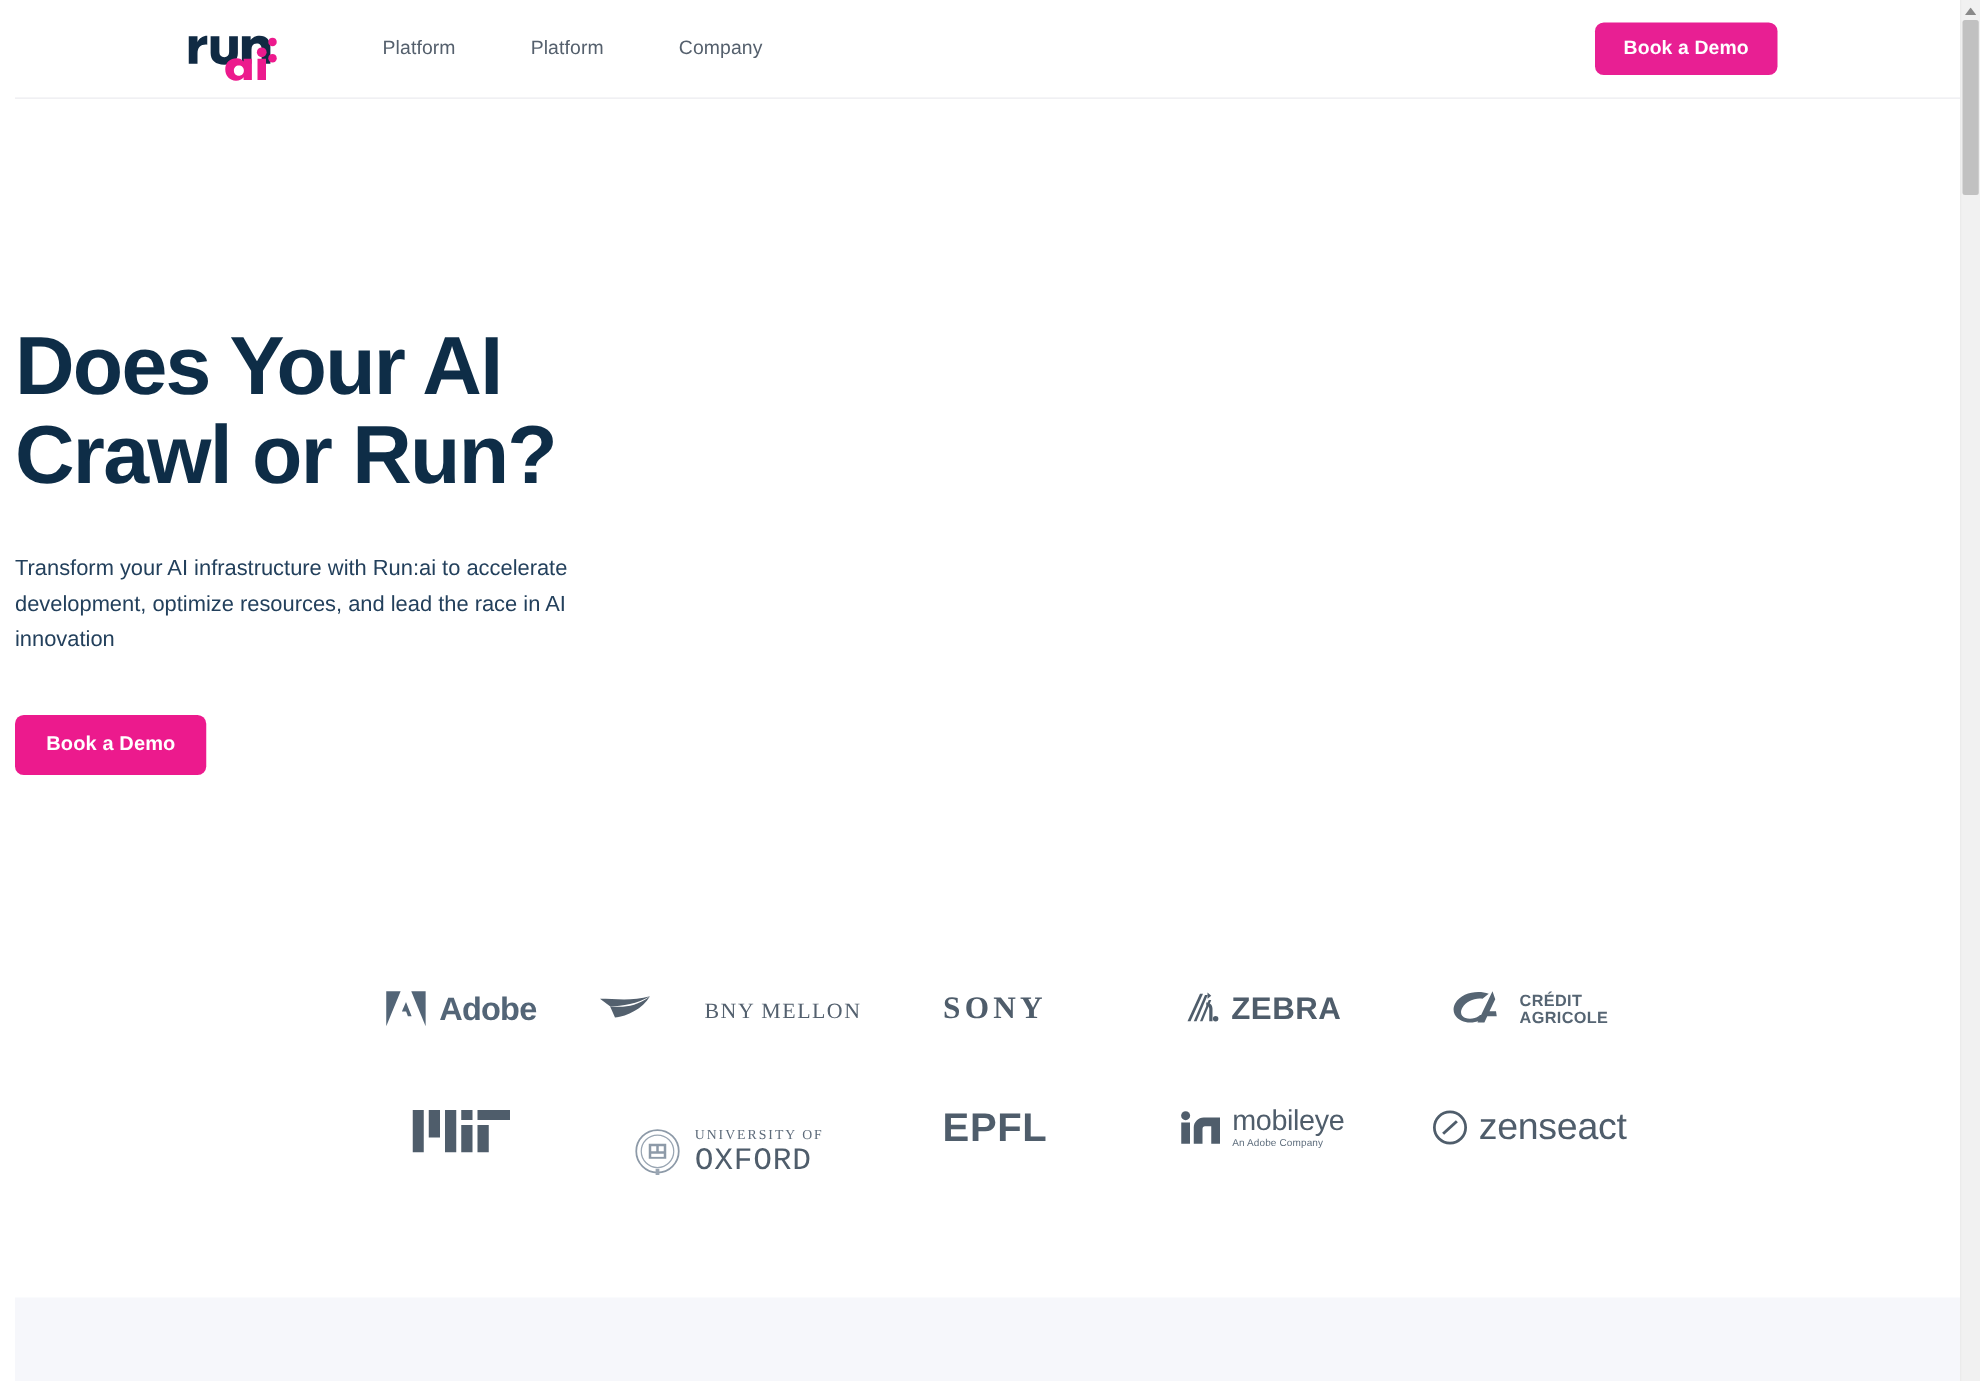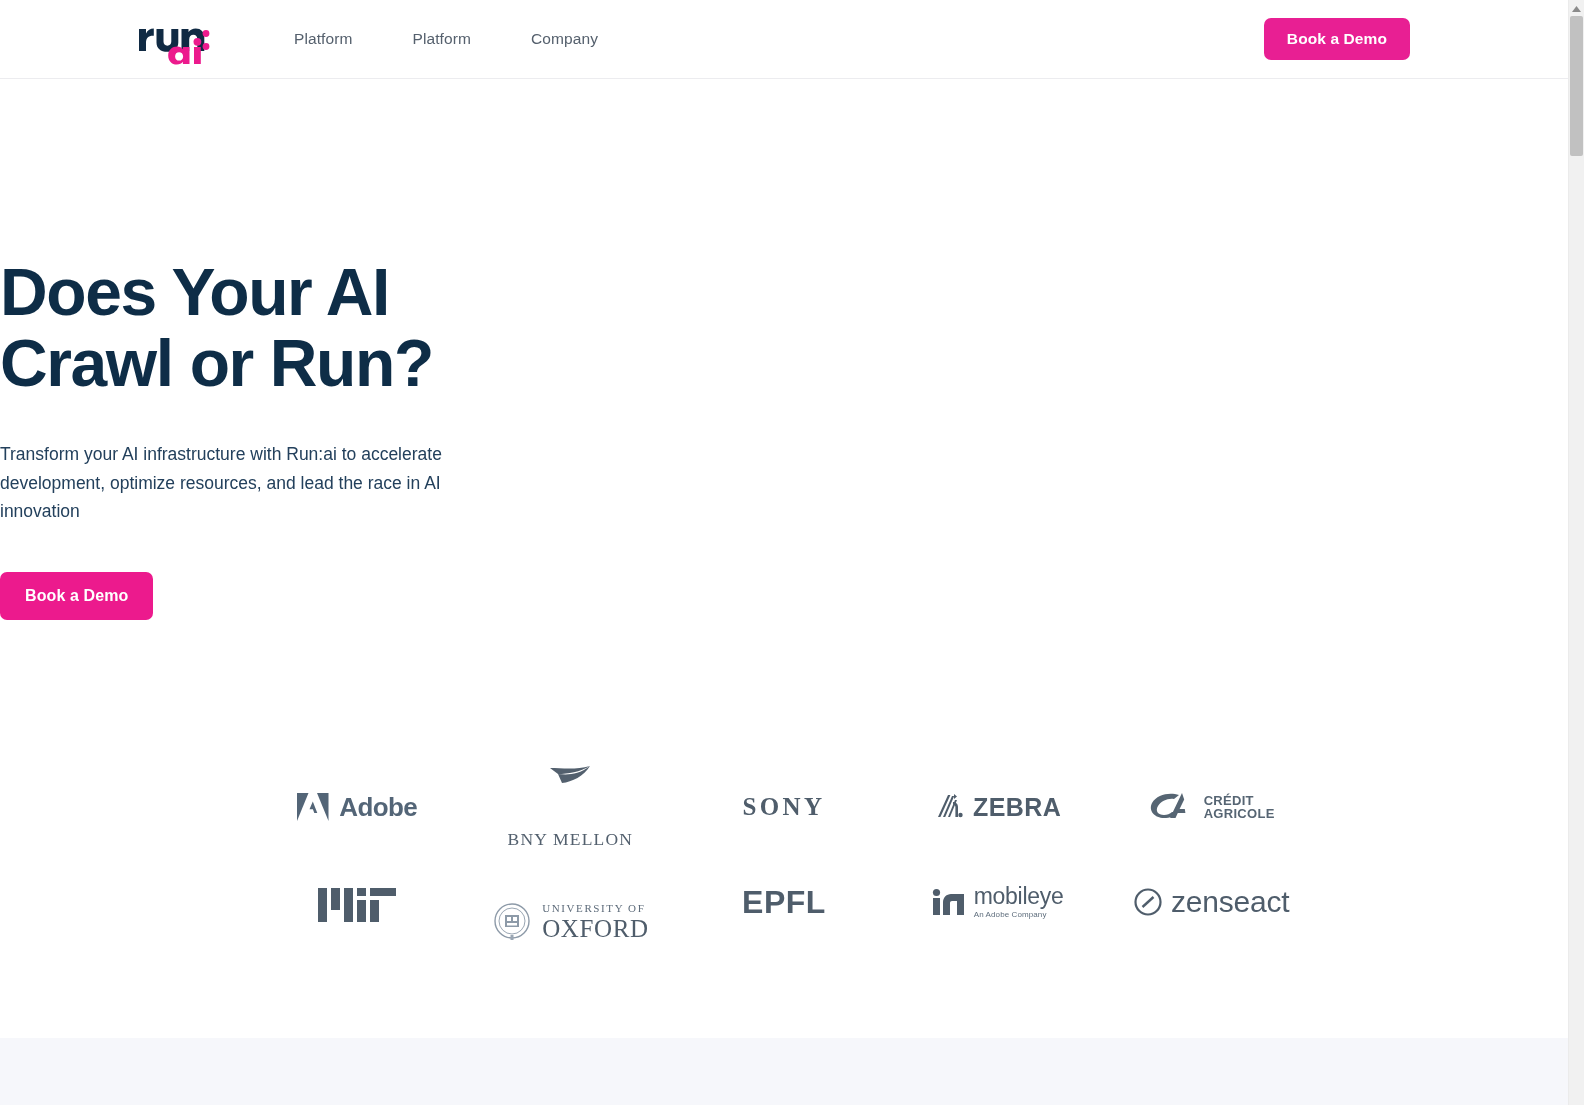--- a/index.html
+++ b/index.html
@@ -13,21 +13,21 @@
   body {
     font-family: "Liberation Sans", sans-serif;
     background: #ffffff;
     color: #102a43;
     position: relative;
   }
 
   
   .viewport {
     position: absolute;
-    top: 0; left: 0;
+    top: 0; left: 12px;
     width: 1568px;
     height: 1105px;
     background: #ffffff;
     overflow: hidden;
   }
 
   
   .site-header {
     height: 79px;
     width: 100%;
@@ -135,21 +135,21 @@
     height: 60px;
   }
 
   
   .wm { display: flex; align-items: center; }
   .wm-adobe-text {
     font-size: 26px; font-weight: 700; letter-spacing: -0.6px;
     color: #536577; margin-left: 9px;
   }
   .wm-bny {
-    display: flex; flex-direction: column; align-items: center; gap: 40px;
+    display: flex; flex-direction: row; align-items: center; gap: 40px;
   }
   .wm-bny-text {
     font-family: "Liberation Serif", serif;
     font-size: 17.5px; letter-spacing: 1.2px; color: #53606e;
     margin-top: 2px;
   }
   .wm-sony {
     font-family: "Liberation Serif", serif;
     font-size: 25px; font-weight: 700; letter-spacing: 3.4px;
     color: #4f5d6b;
@@ -164,21 +164,21 @@
     color: #566573;
   }
   .wm-oxford { display: flex; align-items: center; margin-top: 40px; }
   .wm-oxford-text { margin-left: 10px; line-height: 1; }
   .wm-oxford-uni {
     font-family: "Liberation Serif", serif;
     font-size: 11px; letter-spacing: 1.6px; color: #5d6b7a;
     display: block;
   }
   .wm-oxford-main {
-    font-family: Liberation Serif, serif;
+    font-family: Liberation Mono, monospace;
     font-size: 25px; letter-spacing: 0.6px; color: #4f5d6b;
     display: block; margin-top: 2px;
   }
   .wm-epfl {
     font-size: 32px; font-weight: 700; letter-spacing: 0.5px;
     color: #4f5d6b;
   }
   .wm-mobileye-text { margin-left: 8px; line-height: 1; }
   .wm-mobileye-main {
     font-size: 23px; color: #4f5d6b; display: block; letter-spacing: -0.3px;

